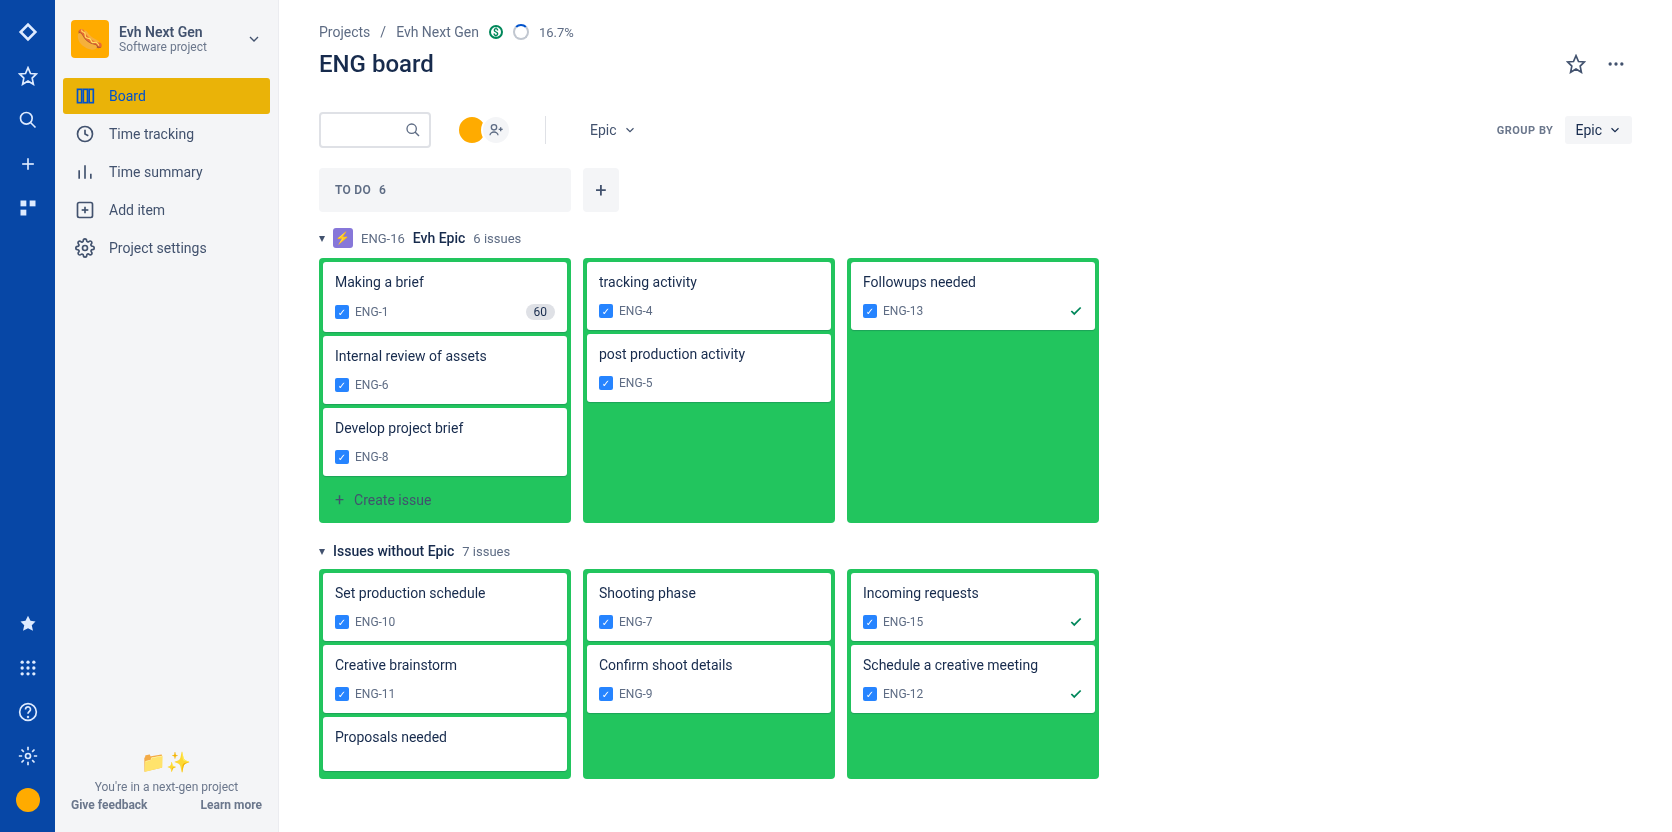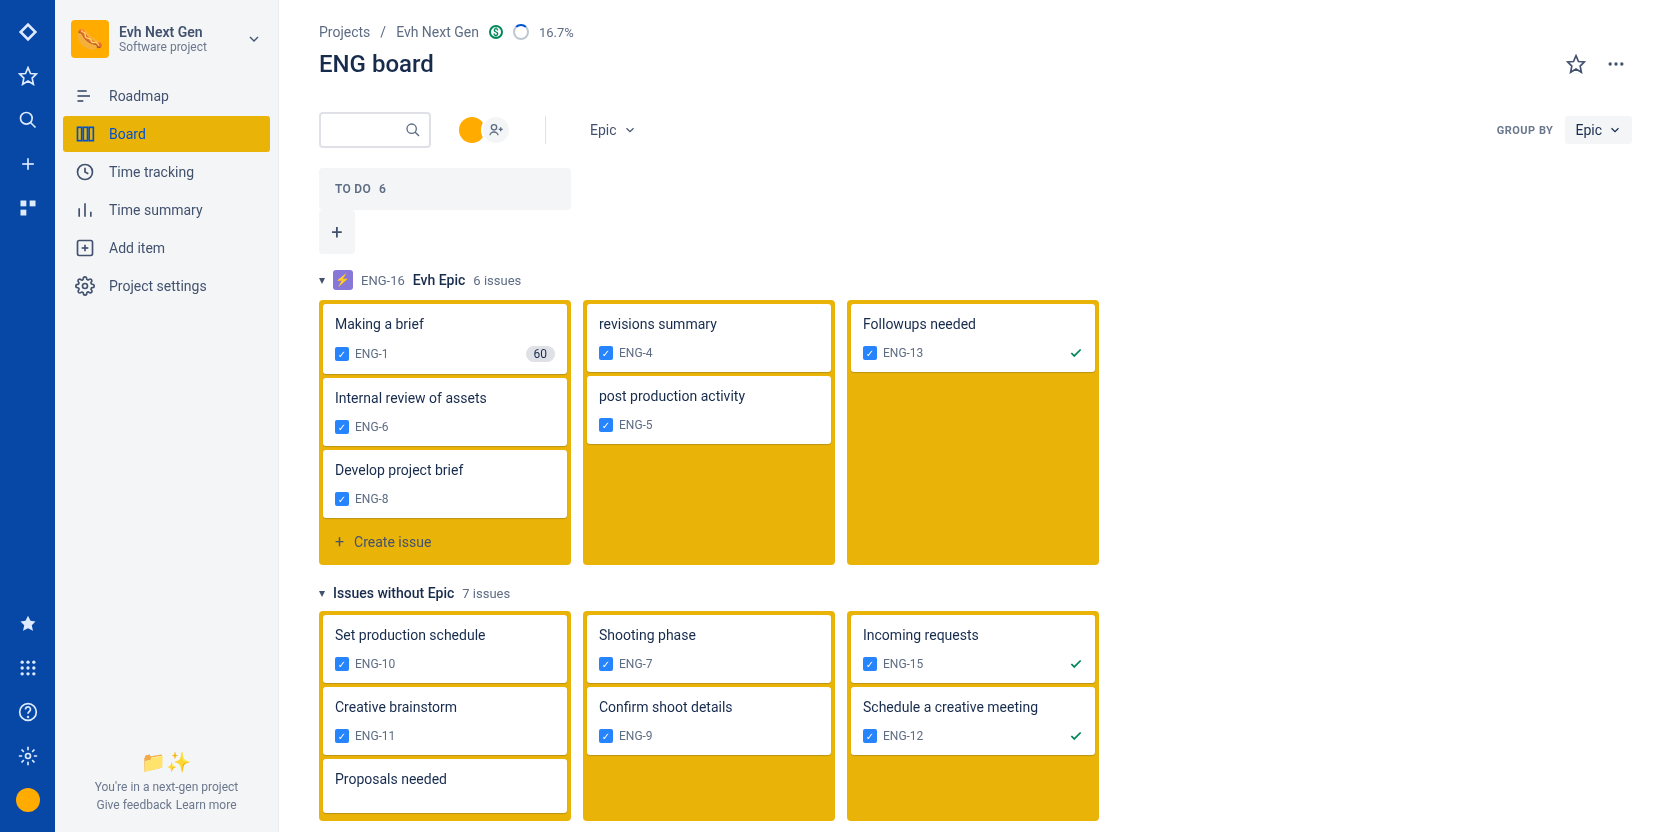--- a/index.html
+++ b/index.html
@@ -17,21 +17,21 @@
 .proj-header { display: flex; align-items: center; gap: 10px; padding: 0 8px 20px 8px; }
 .proj-icon { width: 38px; height: 38px; border-radius: 4px; background: #FFAB00; display: flex; align-items: center; justify-content: center; font-size: 22px; }
 .proj-title { font-weight: 600; font-size: 14px; color: #42526E; }
 .proj-sub { font-size: 12px; color: #6B778C; }
 .proj-chev { margin-left: auto; color: #42526E; }
 .nav-item { display: flex; align-items: center; gap: 14px; padding: 8px 12px; border-radius: 3px; color: #42526E; cursor: pointer; margin-bottom: 2px; }
 .nav-item.active { background: #eab308; color: #0052CC; }
 .nav-item .ico { width: 20px; height: 20px; display: flex; align-items: center; justify-content: center; }
 .sidebar-footer { margin-top: auto; text-align: center; font-size: 12px; color: #6B778C; padding: 8px; }
 .sidebar-footer .folder { font-size: 20px; margin-bottom: 6px; }
-.sidebar-footer .links { display: flex; justify-content: center; gap: 4px; margin-top: 4px; }
+.sidebar-footer .links { display: flex; justify-content: space-between; gap: 4px; margin-top: 4px; font-weight: bold; }
 .sidebar-footer .links span { cursor: pointer; }
 
 
 .main { flex: 1; padding: 24px 40px; overflow-y: auto; position: relative; }
 .breadcrumb { display: flex; align-items: center; gap: 10px; font-size: 14px; color: #5E6C84; margin-bottom: 8px; }
 .breadcrumb a { color: #5E6C84; text-decoration: none; }
 .bc-sep { color: #5E6C84; }
 .status-dot { width: 14px; height: 14px; border: 2px solid #00875A; border-radius: 50%; display: inline-flex; align-items: center; justify-content: center; color: #00875A; font-size: 10px; font-weight: bold; }
 .progress-ring { width: 16px; height: 16px; border: 2px solid #C1C7D0; border-top-color: #0052CC; border-radius: 50%; }
 .pct { color: #5E6C84; font-size: 13px; }
@@ -47,35 +47,35 @@
 .avatar-stack { display: flex; margin-left: 6px; }
 .avatar { width: 30px; height: 30px; border-radius: 50%; border: 2px solid #fff; background: #DE350B; margin-left: -6px; }
 .avatar.add { background: #F4F5F7; color: #5E6C84; display: flex; align-items: center; justify-content: center; font-size: 14px; }
 .divider { width: 1px; height: 28px; background: #DFE1E6; margin: 0 8px; }
 .filter-btn { display: flex; align-items: center; gap: 6px; padding: 6px 10px; border-radius: 3px; cursor: pointer; color: #42526E; }
 .toolbar-right { margin-left: auto; display: flex; align-items: center; gap: 12px; }
 .group-label { font-size: 11px; font-weight: 700; color: #6B778C; letter-spacing: 0.5px; }
 .group-select { background: #F4F5F7; padding: 6px 10px; border-radius: 3px; display: flex; align-items: center; gap: 6px; cursor: pointer; }
 
 
-.columns-header { display: flex; margin-bottom: 16px; flex-direction: column; }
+.columns-header { display: flex; gap: 12px; margin-bottom: 16px; }
 .col-head { width: 252px; background: #F4F5F7; border-radius: 4px; padding: 14px 16px; font-size: 12px; font-weight: 600; color: #5E6C84; letter-spacing: 0.3px; display: flex; align-items: center; gap: 8px; }
 .col-head .count { color: #5E6C84; }
 .check-green { color: #00875A; }
 .add-col { width: 36px; height: 44px; background: #F4F5F7; border-radius: 4px; display: flex; align-items: center; justify-content: center; cursor: pointer; color: #42526E; font-size: 20px; }
 
 .swimlane-header { display: flex; align-items: center; gap: 8px; margin-bottom: 10px; cursor: pointer; }
 .swimlane-header .chev { color: #42526E; font-size: 12px; }
 .epic-icon { width: 20px; height: 20px; background: #8777D9; border-radius: 3px; display: flex; align-items: center; justify-content: center; color: #fff; font-size: 12px; }
 .epic-key { color: #5E6C84; font-size: 13px; }
 .epic-name { font-weight: 500; font-size: 14px; }
 .epic-count { color: #5E6C84; font-size: 13px; }
 
 .swimlane-body { display: flex; gap: 12px; margin-bottom: 20px; }
-.col-body { width: 252px; background: #eab308; border-radius: 4px; padding: 4px; min-height: 60px; }
+.col-body { width: 252px; background: #22c55e; border-radius: 4px; padding: 4px; min-height: 60px; }
 .card { background: #fff; border-radius: 3px; box-shadow: 0 1px 1px rgba(9,30,66,0.2); padding: 12px; margin-bottom: 4px; cursor: pointer; }
 .card-title { font-size: 14px; color: #172B4D; margin-bottom: 14px; }
 .card-foot { display: flex; align-items: center; gap: 6px; }
 .task-icon { width: 14px; height: 14px; background: #2684FF; border-radius: 2px; display: flex; align-items: center; justify-content: center; color: #fff; font-size: 10px; }
 .card-key { font-size: 12px; color: #5E6C84; }
 .badge { margin-left: auto; background: #DFE1E6; border-radius: 10px; padding: 1px 8px; font-size: 12px; color: #172B4D; }
 .done-check { margin-left: auto; color: #00875A; }
 .create-issue { padding: 10px 12px; display: flex; align-items: center; gap: 10px; color: #42526E; cursor: pointer; font-size: 14px; }
 .plus-sm { font-size: 16px; }
 
@@ -158,30 +158,20 @@
         <div class="proj-title">Evh Next Gen</div>
         <div class="proj-sub">Software project</div>
       </div>
       <div class="proj-chev">
         <svg width="16" height="16" viewBox="0 0 24 24" fill="none" stroke="currentColor" stroke-width="2">
             <polyline points="6 9 12 15 18 9"></polyline>
           </svg>
       </div>
     </div>
 
-    <div class="nav-item">
-      <span class="ico">
-          <svg width="20" height="20" viewBox="0 0 24 24" fill="none" stroke="currentColor" stroke-width="2">
-            <line x1="3" y1="6" x2="14" y2="6"></line>
-            <line x1="3" y1="12" x2="18" y2="12"></line>
-            <line x1="3" y1="18" x2="10" y2="18"></line>
-          </svg>
-        </span>
-      <span>Roadmap</span>
-    </div>
     <div class="nav-item active">
       <span class="ico">
           <svg width="20" height="20" viewBox="0 0 24 24" fill="none" stroke="currentColor" stroke-width="2">
             <rect x="3" y="4" width="5" height="16"></rect>
             <rect x="10" y="4" width="5" height="16"></rect>
             <rect x="17" y="4" width="5" height="16"></rect>
           </svg>
         </span>
       <span>Board</span>
     </div>
@@ -340,21 +330,21 @@
             <span class="card-key">ENG-8</span>
           </div>
         </div>
         <div class="create-issue">
           <span class="plus-sm">+</span>
           <span>Create issue</span>
         </div>
       </div>
       <div class="col-body">
         <div class="card">
-          <div class="card-title">revisions summary</div>
+          <div class="card-title">tracking activity</div>
           <div class="card-foot">
             <span class="task-icon">✓</span>
             <span class="card-key">ENG-4</span>
           </div>
         </div>
         <div class="card">
           <div class="card-title">post production activity</div>
           <div class="card-foot">
             <span class="task-icon">✓</span>
             <span class="card-key">ENG-5</span>

